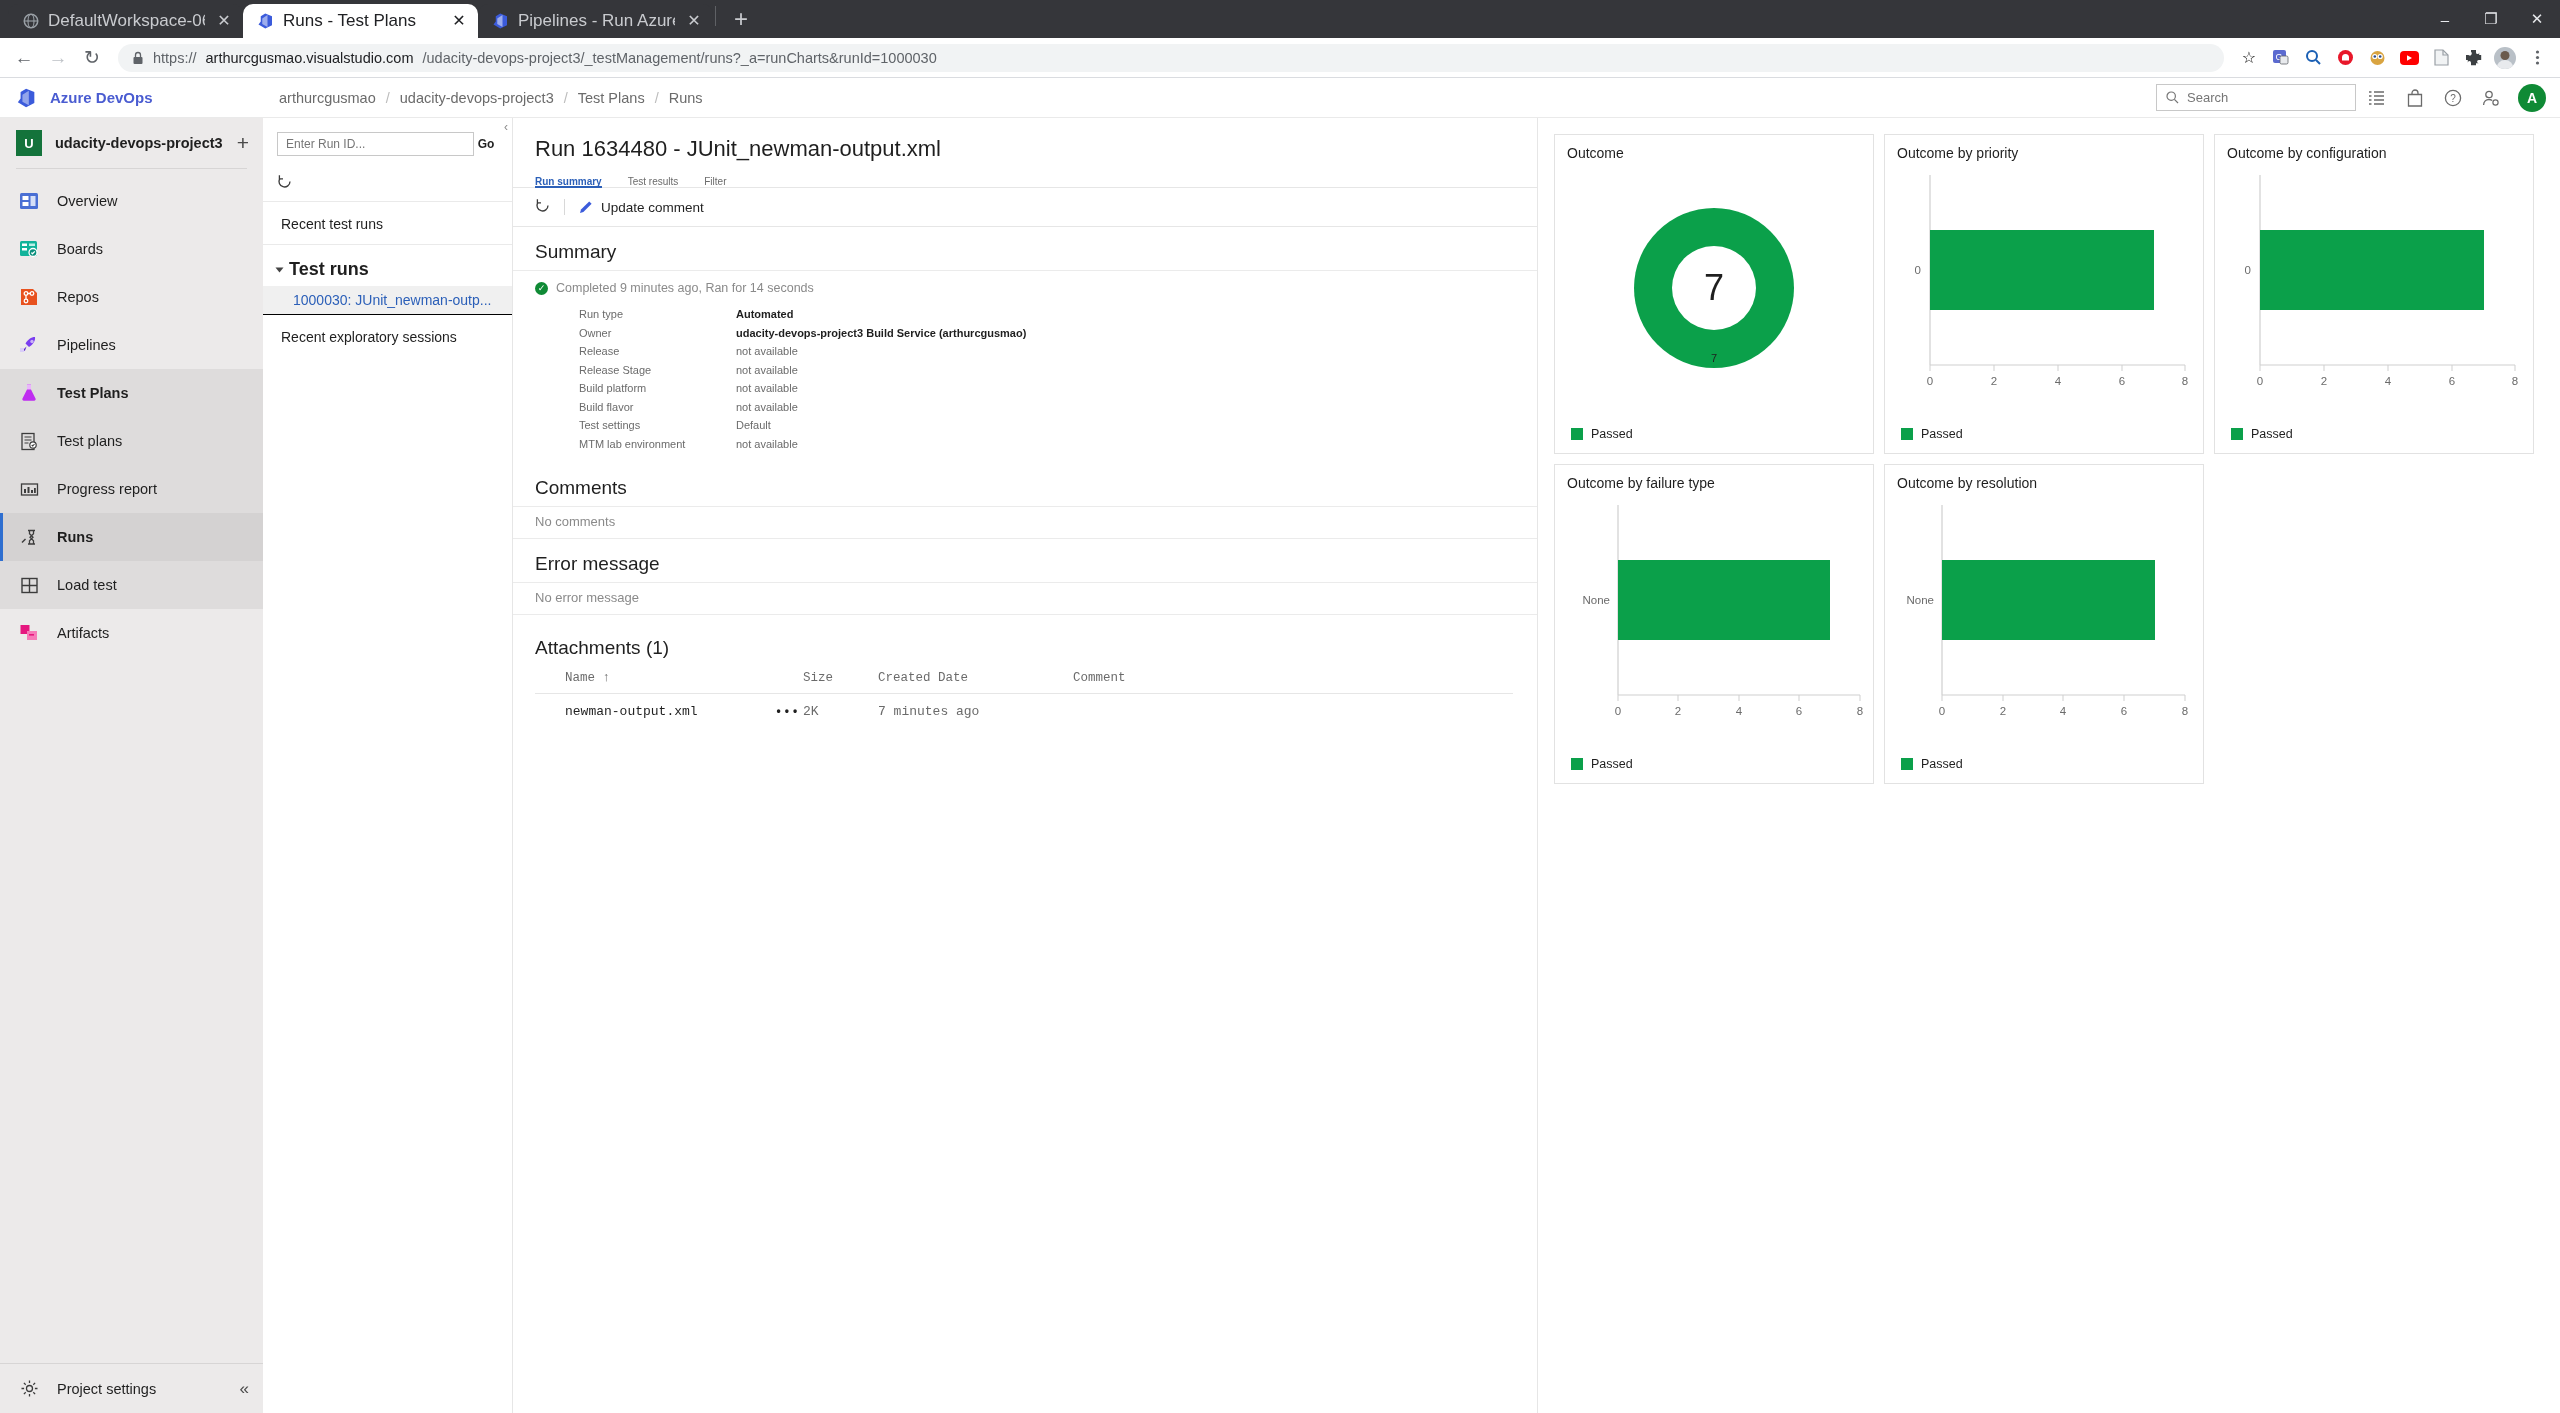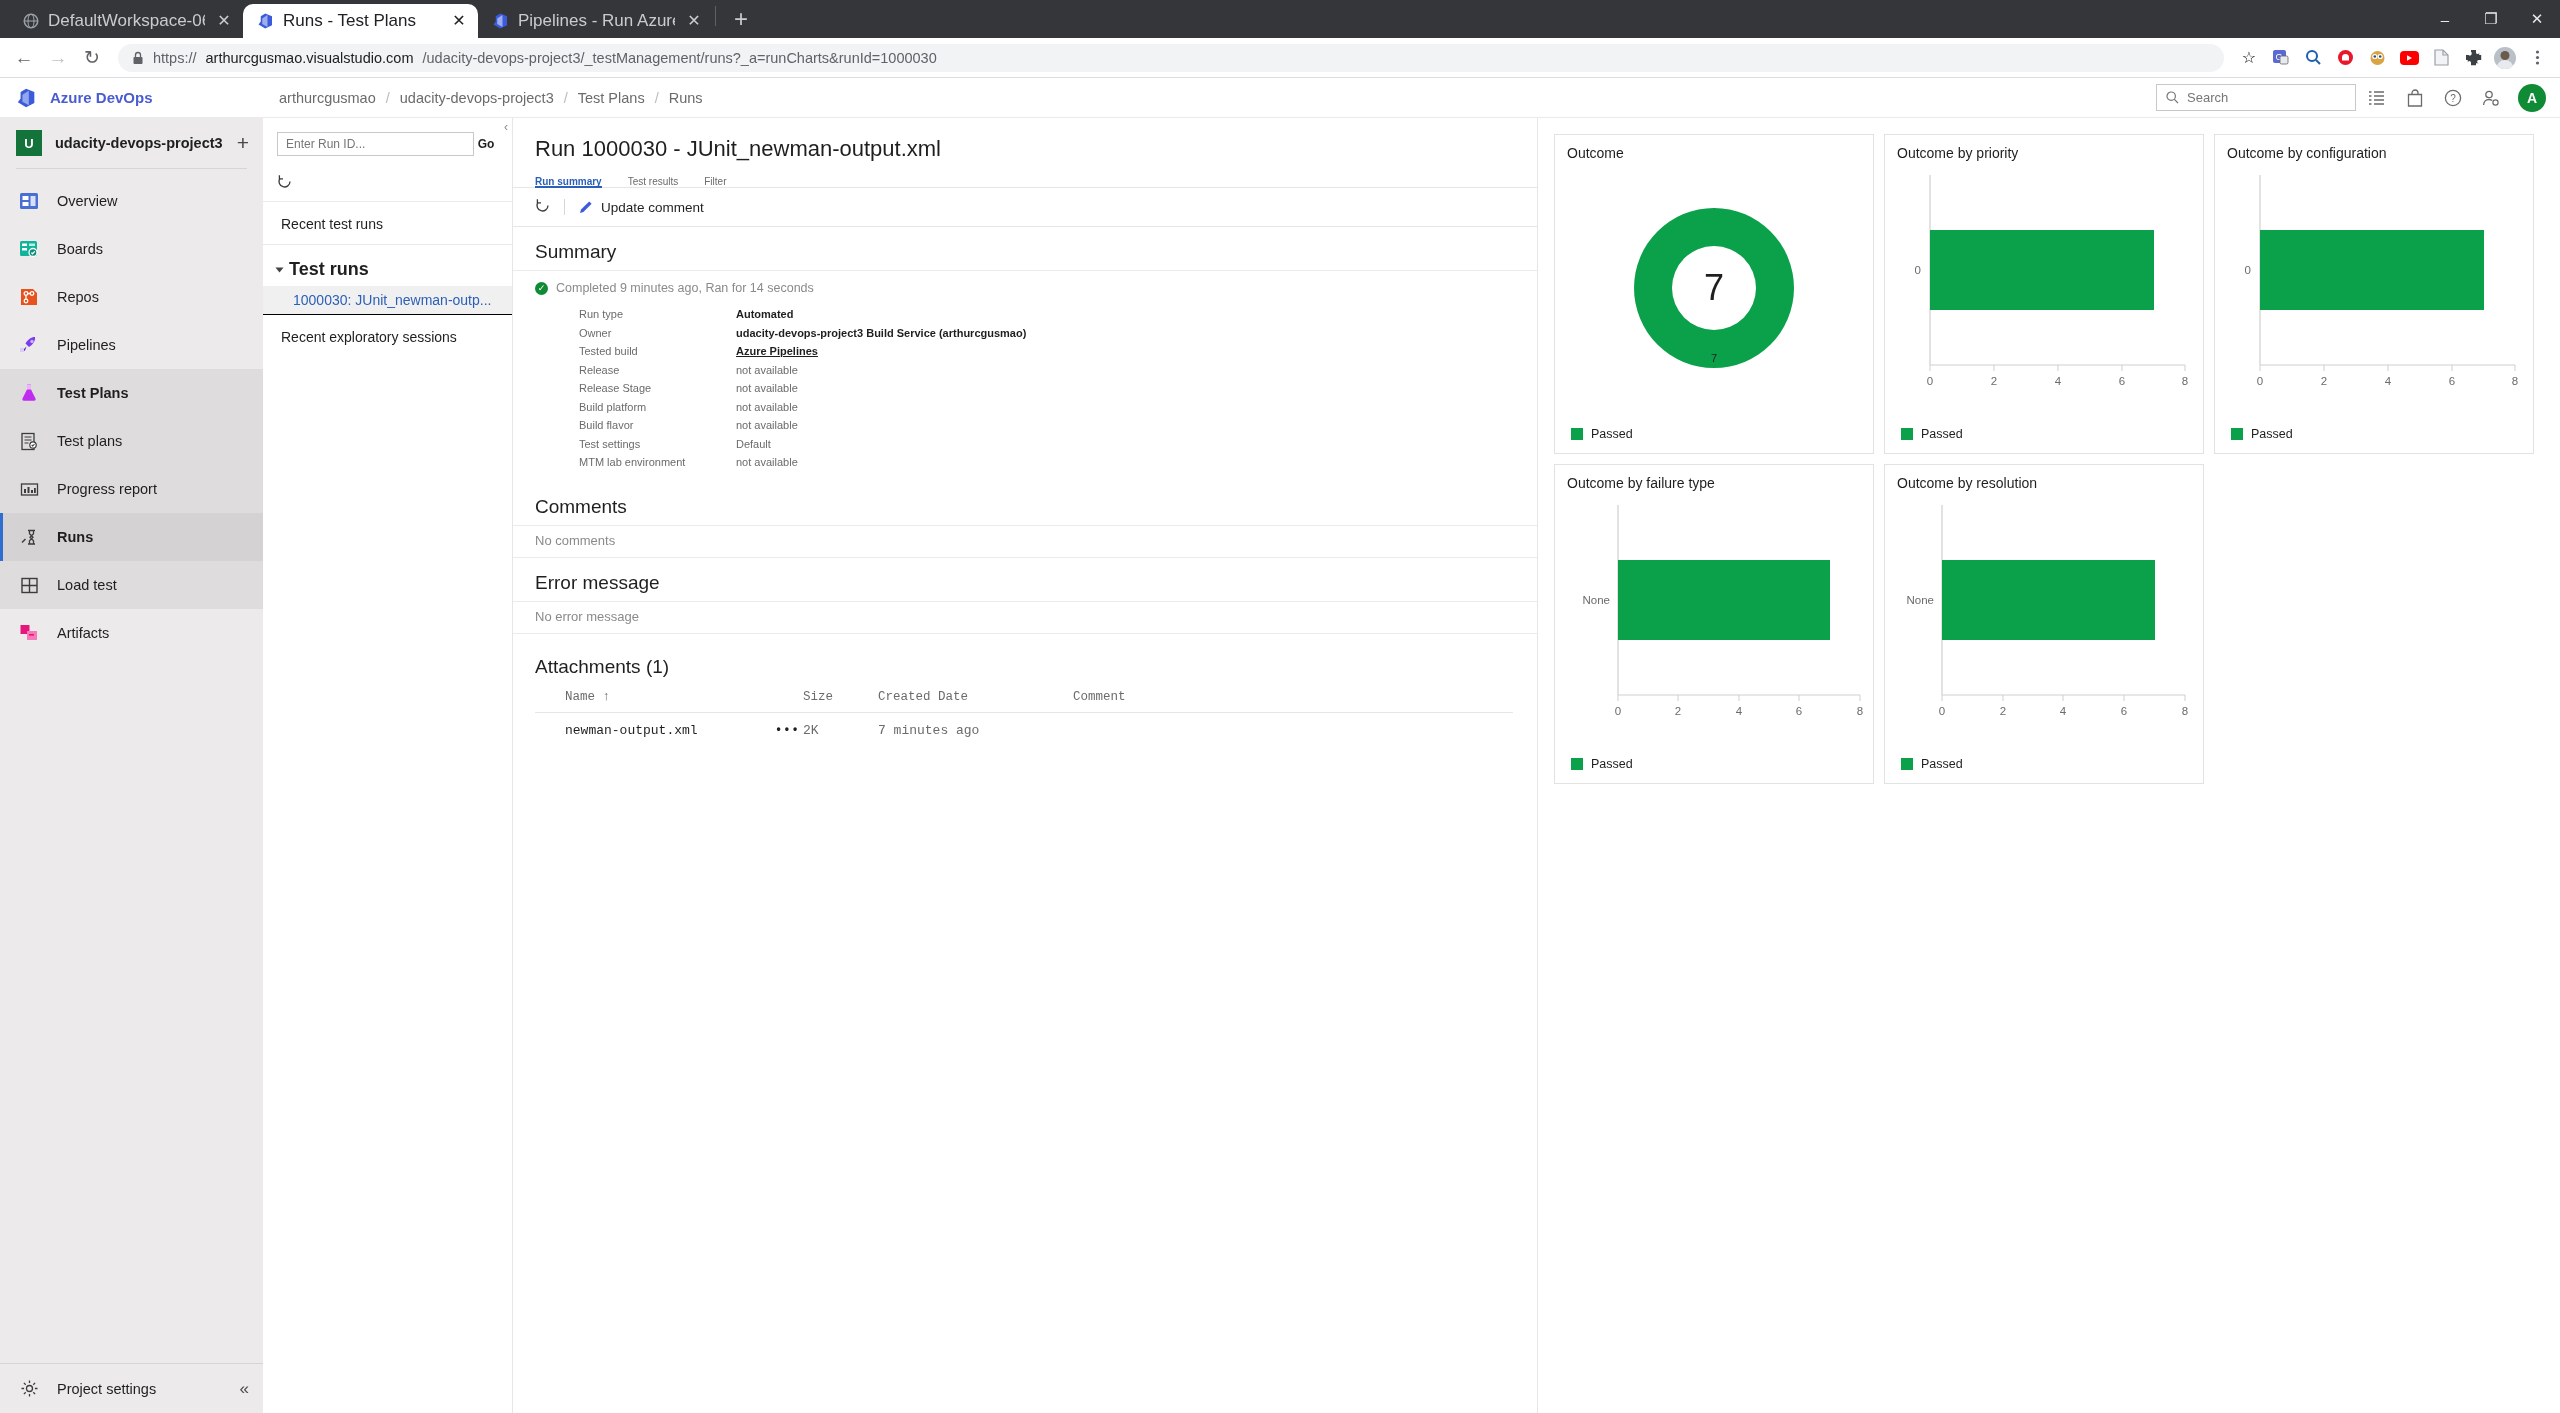--- a/index.html
+++ b/index.html
@@ -508,21 +508,21 @@
       <span class="tri"></span>
       <span>Test runs</span>
     </div>
     <div class="run-entry">1000030: JUnit_newman-outp...</div>
     <div class="runs-section2">Recent exploratory sessions</div>
   </div>
 
   <div class="main">
 
     <div class="main-left">
-      <div class="page-title">Run 1000030 - JUnit_newman-output.xml</div>
+      <div class="page-title">Run 1634480 - JUnit_newman-output.xml</div>
 
       <div class="tabs-row">
         <div class="tab-link active">Run summary</div>
         <div class="tab-link">Test results</div>
         <div class="tab-link">Filter</div>
       </div>
 
       <div class="cmd-row">
         <span><svg width="15" height="15" viewBox="0 0 15 15">
               <path d="M13 7.5A5.5 5.5 0 112.8 4.6" fill="none" stroke="#3c3c3c" stroke-width="1.3"></path>
@@ -545,24 +545,20 @@
       </div>
 
       <div class="kv-table">
         <div class="kv-row">
             <span class="kv-k">Run type</span>
             <span class="kv-v strong">Automated</span>
           </div>
         <div class="kv-row">
             <span class="kv-k">Owner</span>
             <span class="kv-v strong">udacity-devops-project3 Build Service (arthurcgusmao)</span>
-          </div>
-        <div class="kv-row">
-            <span class="kv-k">Tested build</span>
-            <span class="kv-v link">Azure Pipelines</span>
           </div>
         <div class="kv-row">
             <span class="kv-k">Release</span>
             <span class="kv-v">not available</span>
           </div>
         <div class="kv-row">
             <span class="kv-k">Release Stage</span>
             <span class="kv-v">not available</span>
           </div>
         <div class="kv-row">

